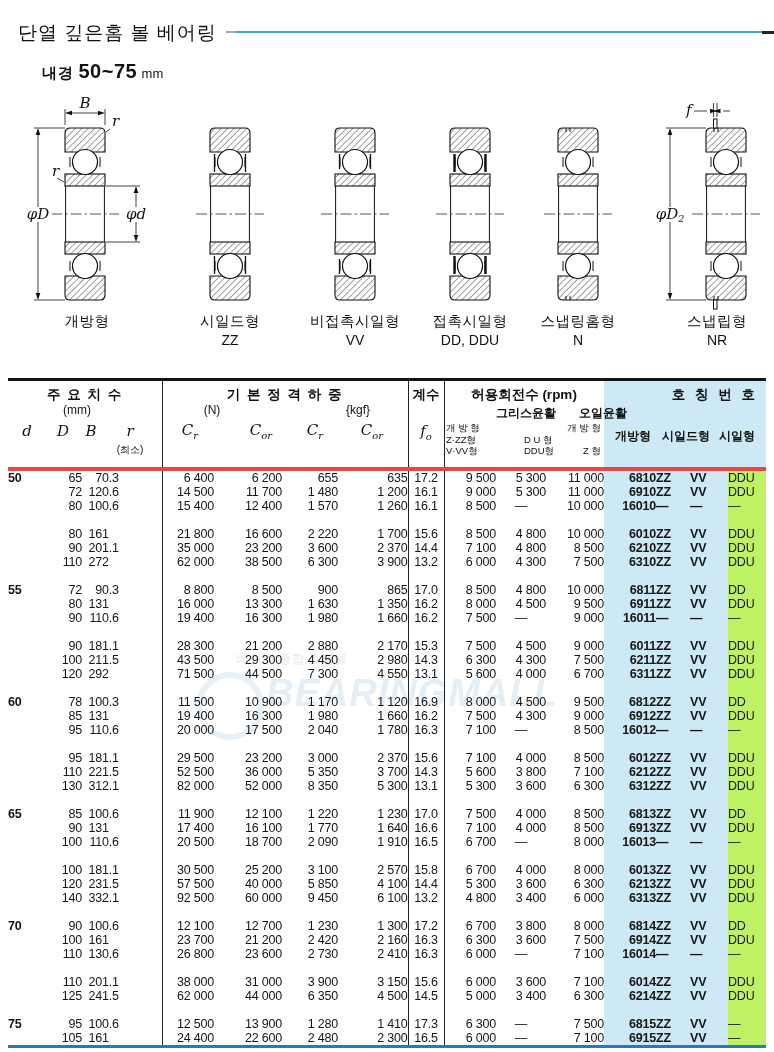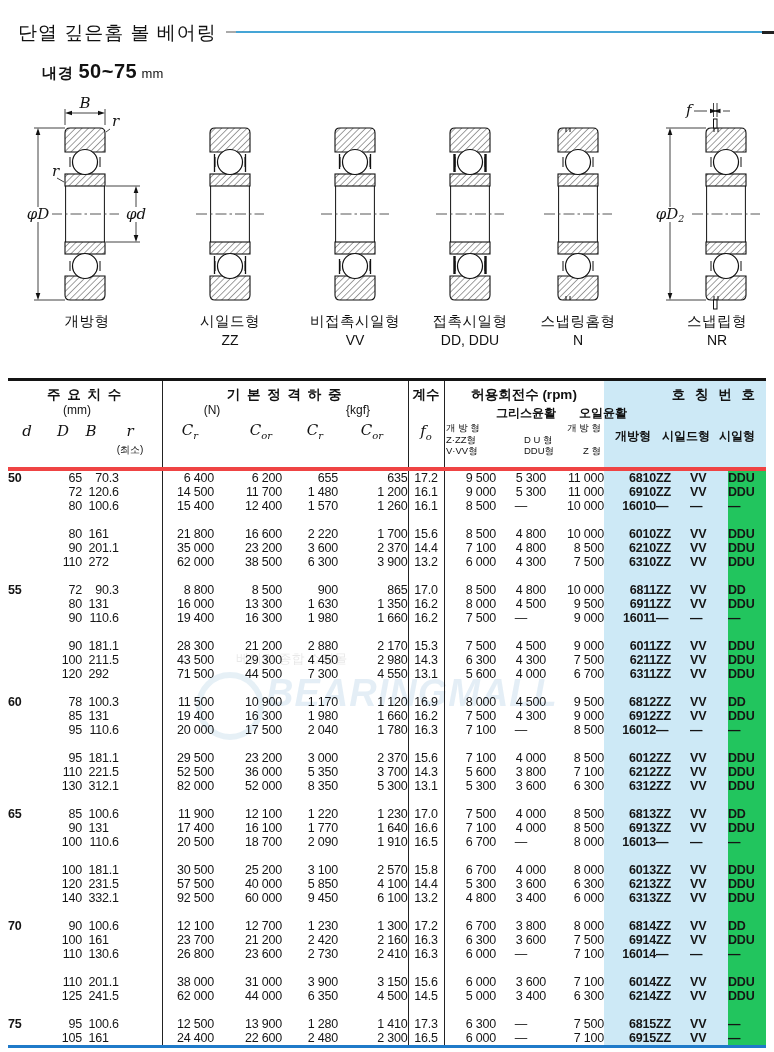--- a/index.html
+++ b/index.html
@@ -50,21 +50,21 @@
   .c6{text-align:right;padding-right:4px;}
   .c7{text-align:right;padding-right:5px;}
   .c8{text-align:right;padding-right:20px;}
   .c9{text-align:center;border-left:1px solid #222;}
   .c10{text-align:right;padding-right:6px;border-left:1px solid #222;}
   .c11{text-align:right;padding-right:7px;}
   .c12{text-align:right;padding-right:8px;}
   .c13{text-align:right;padding-right:8px;font-weight:bold;background:#cde9f6;}
   .c14{padding-left:9px;font-weight:bold;background:#cde9f6;}
   .c15{padding-left:13px;font-weight:bold;background:#cde9f6;}
-  .c16{padding-left:2px;font-weight:bold;background:#22c55e;}
+  .c16{padding-left:2px;font-weight:normal;background:#bef264;}
   td.ctr{text-align:center;padding-right:14px;}
   tr.sp td{line-height:0;font-size:0;}
   tr.sp8 td{height:8px;}
   tr.sp3 td{height:3px;}
 </style>
 </head>
 <body>
 
 <svg width="0" height="0" style="position:absolute" aria-hidden="true">
   <defs>

